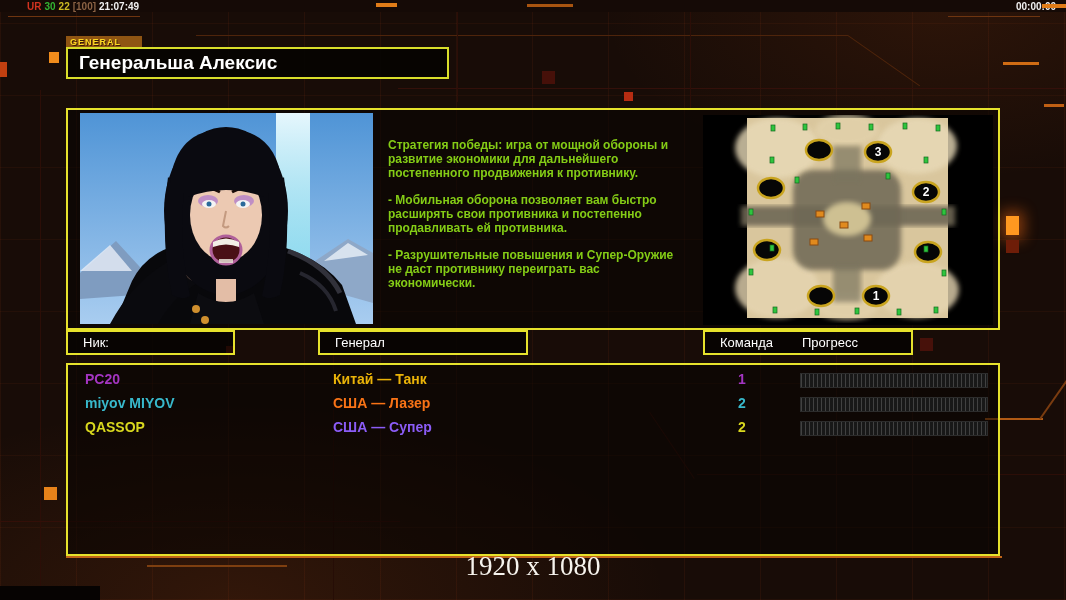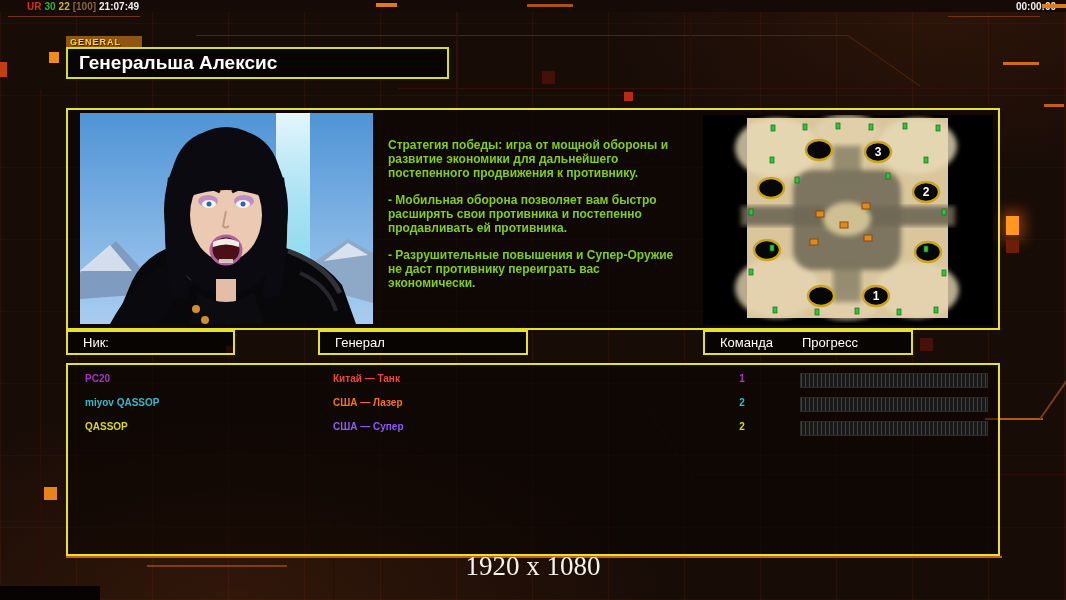--- a/index.html
+++ b/index.html
@@ -50,21 +50,21 @@
     position:absolute;top:330px;height:21px;border:2px solid #e6e22c;
     background:rgba(6,3,1,.85);color:#fff;font-size:13px;font-weight:400;line-height:21px;
   }
   .hdr-nick{left:66px;width:150px;padding-left:15px;}
   .hdr-general{left:318px;width:191px;padding-left:15px;}
   .hdr-teamprog{left:703px;width:206px;}
   .hdr-teamprog .lbl-team{position:absolute;left:15px;}
   .hdr-teamprog .lbl-prog{position:absolute;left:97px;}
 
   .roster-panel{left:66px;top:363px;width:930px;height:189px;}
-  .roster-row{position:absolute;left:0;width:100%;height:24px;font-size:10px;font-weight:700;line-height:24px;}
+  .roster-row{position:absolute;left:0;width:100%;height:24px;font-size:14px;font-weight:700;line-height:24px;}
   .roster-row .nick{position:absolute;left:17px;}
   .roster-row .general{position:absolute;left:265px;}
   .roster-row .team{position:absolute;left:662px;width:24px;text-align:center;}
   .pbar{
     position:absolute;left:732px;top:6px;width:186px;height:13px;
     border:1px solid #2c2c2c;
     background:repeating-linear-gradient(90deg,#414141 0 1px,#181818 1px 4px);
   }
   .footer-res{
     position:absolute;left:0;top:551px;width:1066px;text-align:center;
@@ -268,26 +268,26 @@
 <div class="hdr-box hdr-nick">Ник:</div>
 <div class="hdr-box hdr-general">Генерал</div>
 <div class="hdr-box hdr-teamprog">
   <span class="lbl-team">Команда</span>
   <span class="lbl-prog">Прогресс</span>
 </div>
 
 <div class="panel roster-panel">
   <div class="roster-row" style="top:2px">
     <span class="nick" style="color: rgb(164, 53, 194);">PC20</span>
-    <span class="general" style="color: #ef4444; text-align: right;">Китай — Танк</span>
+    <span class="general" style="color: #eab308; text-align: right;">Китай — Танк</span>
     <span class="team" style="color: rgb(164, 53, 194);">1</span>
     <div class="pbar"></div>
   </div>
   <div class="roster-row" style="top:26px">
-    <span class="nick" style="color: rgb(56, 185, 204);">miyov QASSOP</span>
+    <span class="nick" style="color: rgb(56, 185, 204);">miyov MIYOV</span>
     <span class="general" style="color: #f97316;">США — Лазер</span>
     <span class="team" style="color: rgb(56, 185, 204);">2</span>
     <div class="pbar"></div>
   </div>
   <div class="roster-row" style="top:50px">
     <span class="nick" style="color: rgb(217, 216, 30);">QASSOP</span>
     <span class="general" style="color: #8b5cf6;">США — Супер</span>
     <span class="team" style="color: rgb(217, 216, 30);">2</span>
     <div class="pbar"></div>
   </div>

